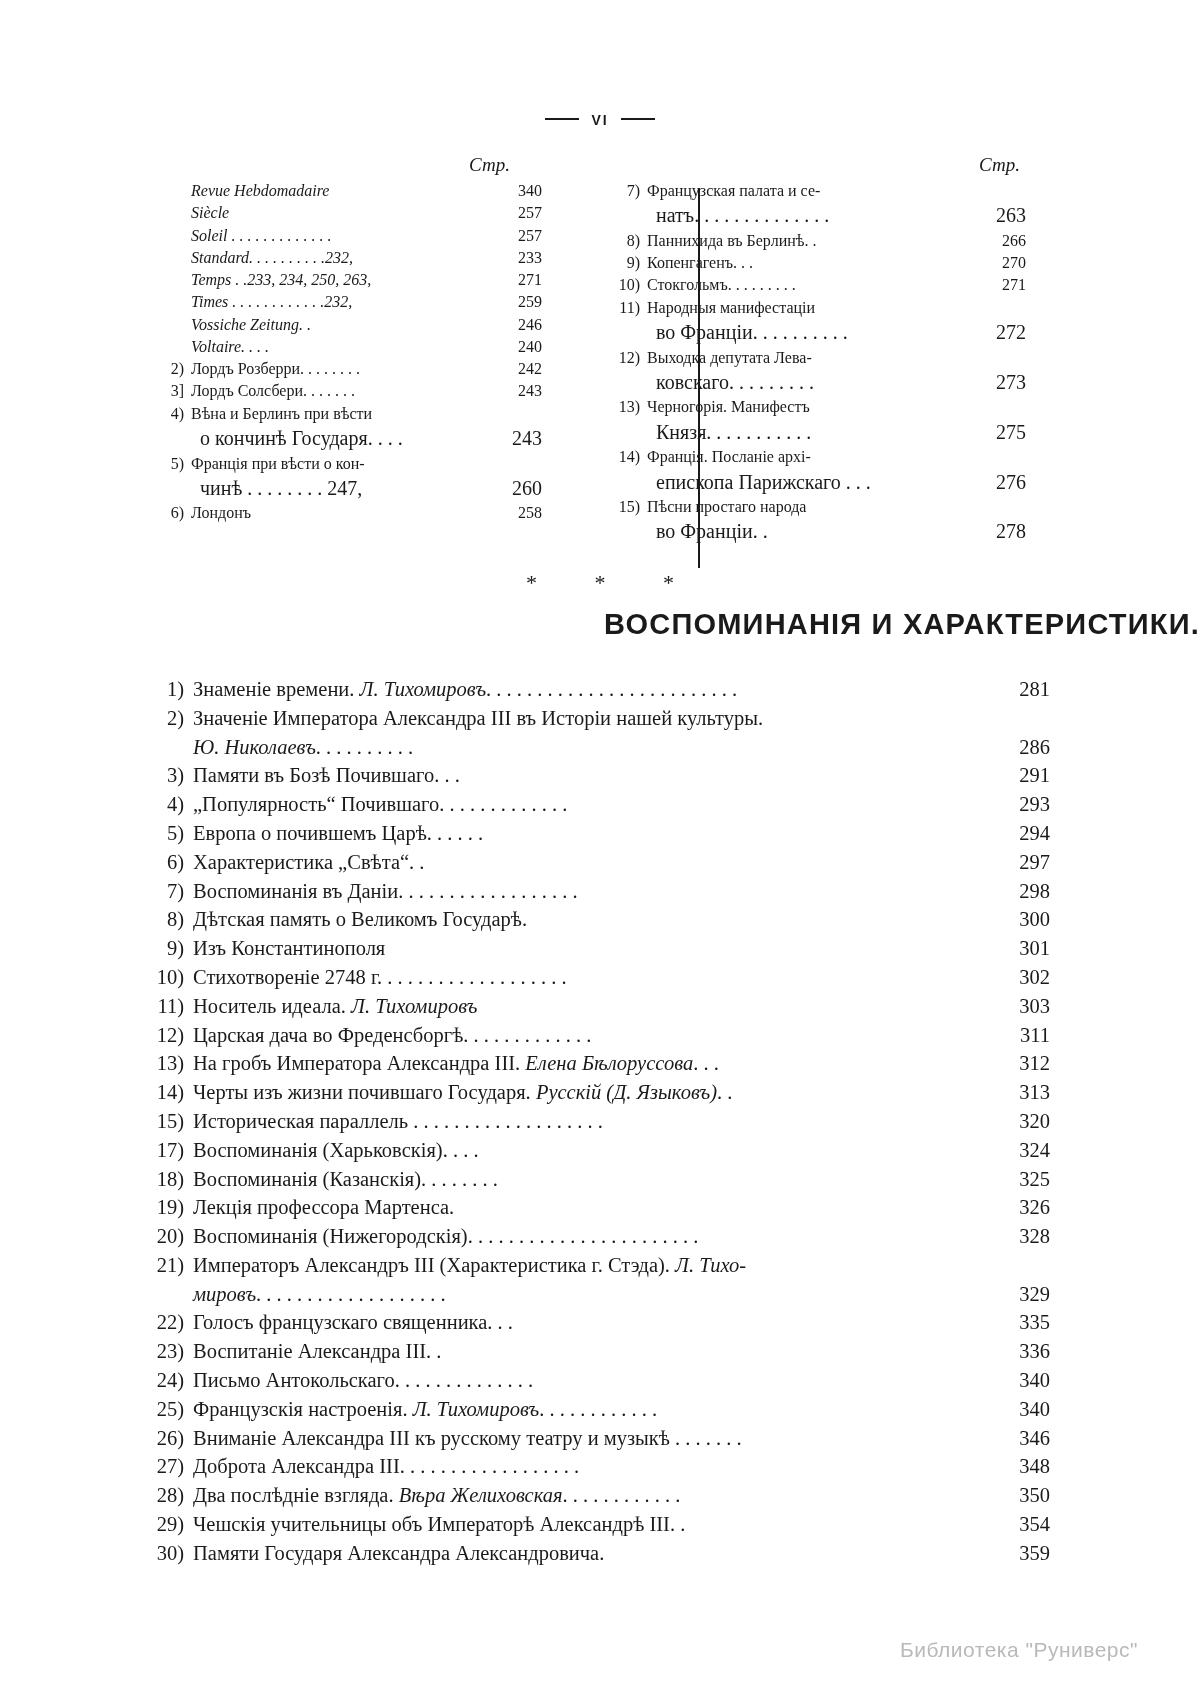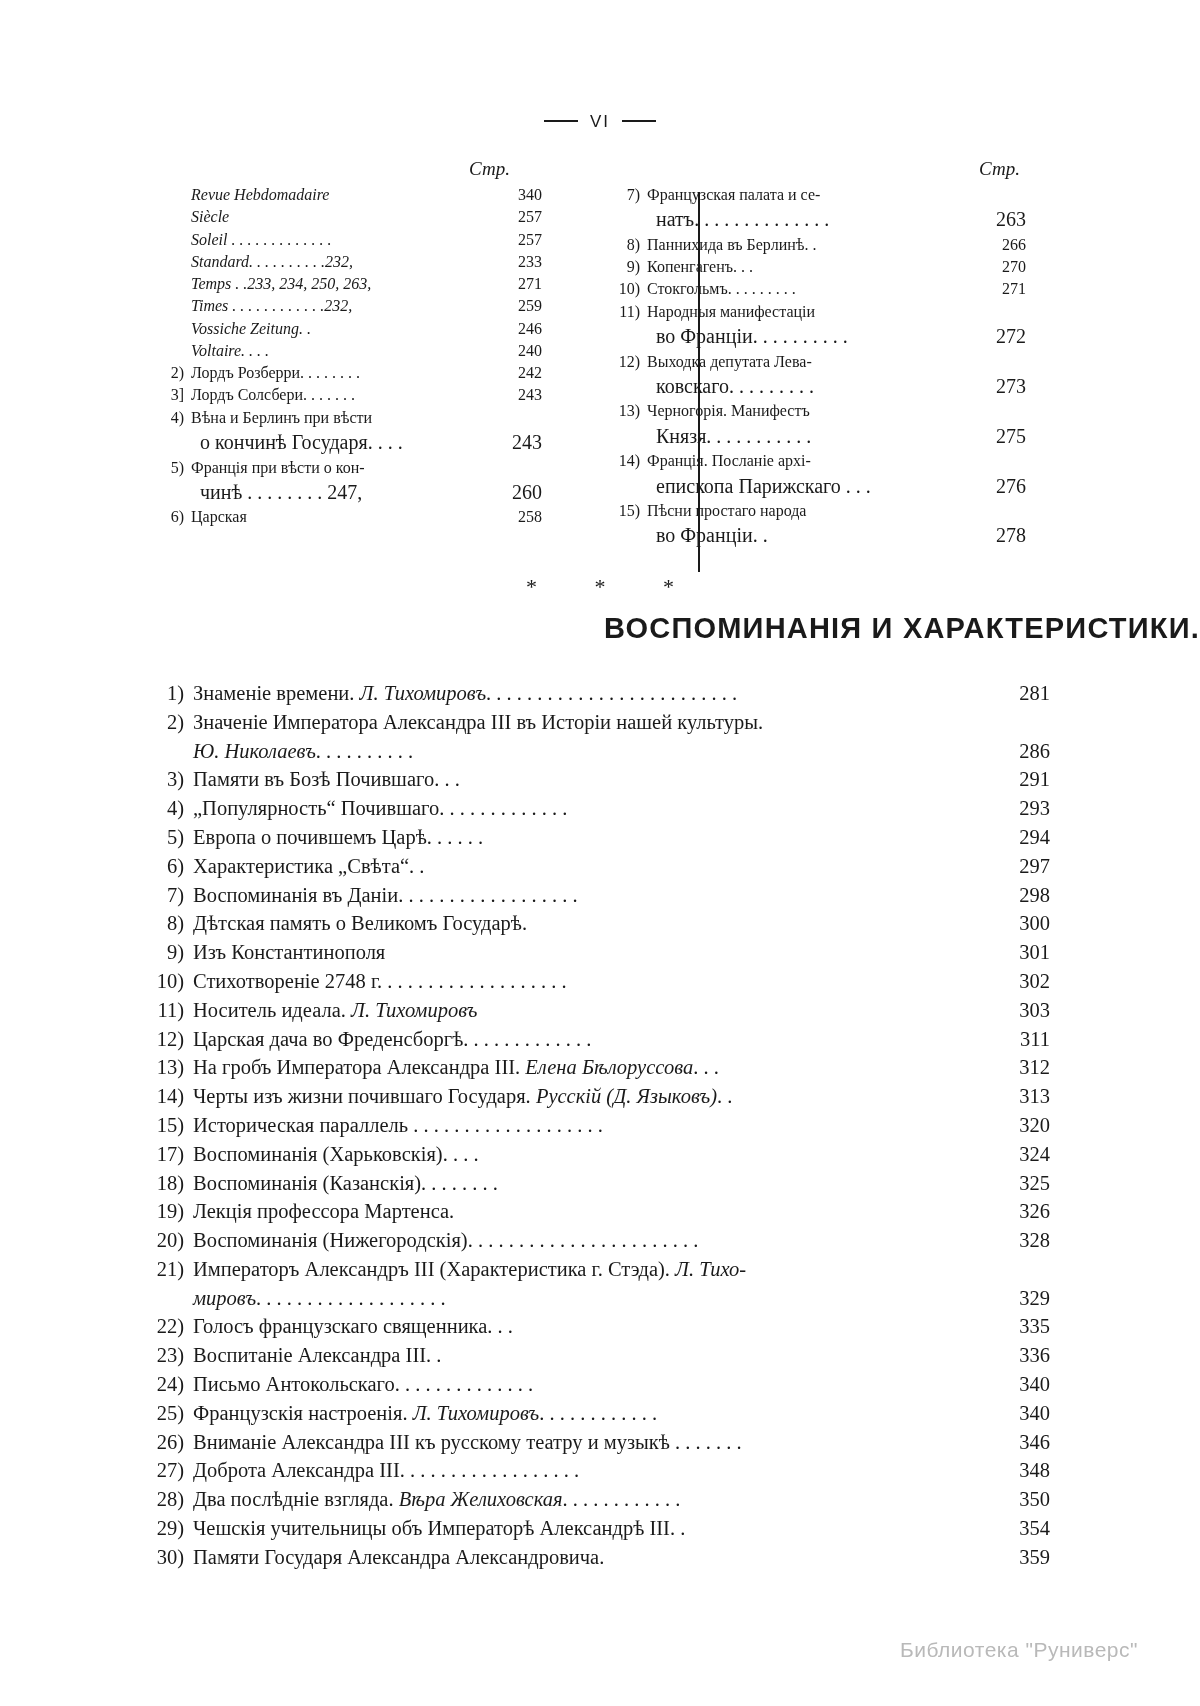--- a/index.html
+++ b/index.html
@@ -19,23 +19,23 @@
     position: absolute;
     inset: 0;
     padding: 0;
   }
 
   
   .page-header {
     text-align: center;
     margin-top: 112px;
     font-family: "Liberation Sans", sans-serif;
-    font-size: 17px;
+    font-size: 14px;
     letter-spacing: 2px;
-    font-weight: 400;
+    font-weight: 700;
   }
   .page-header .dash {
     display: inline-block;
     width: 34px;
     border-top: 2px solid #1a1a1a;
     vertical-align: 5px;
     margin: 0 12px;
   }
 
   
@@ -250,21 +250,21 @@
             <span class="num">5)</span>
             <span class="txt">Франція при вѣсти  о кон-</span>
             <span class="pg"></span>
           </div>
           <div class="cont">
             <span class="txt">чинѣ . . . . . . .       . 247,</span>
             <span class="pg">260</span>
           </div>
           <div class="entry">
             <span class="num">6)</span>
-            <span class="txt">Царская</span>
+            <span class="txt">Лондонъ</span>
             <span class="pg">258</span>
           </div>
         </div>
     </div>
 
     <div class="col col-right">
       <div class="str-label right-col">Стр.</div>
       <div id="right-entries">
           <div class="entry">
             <span class="num">7)</span>

